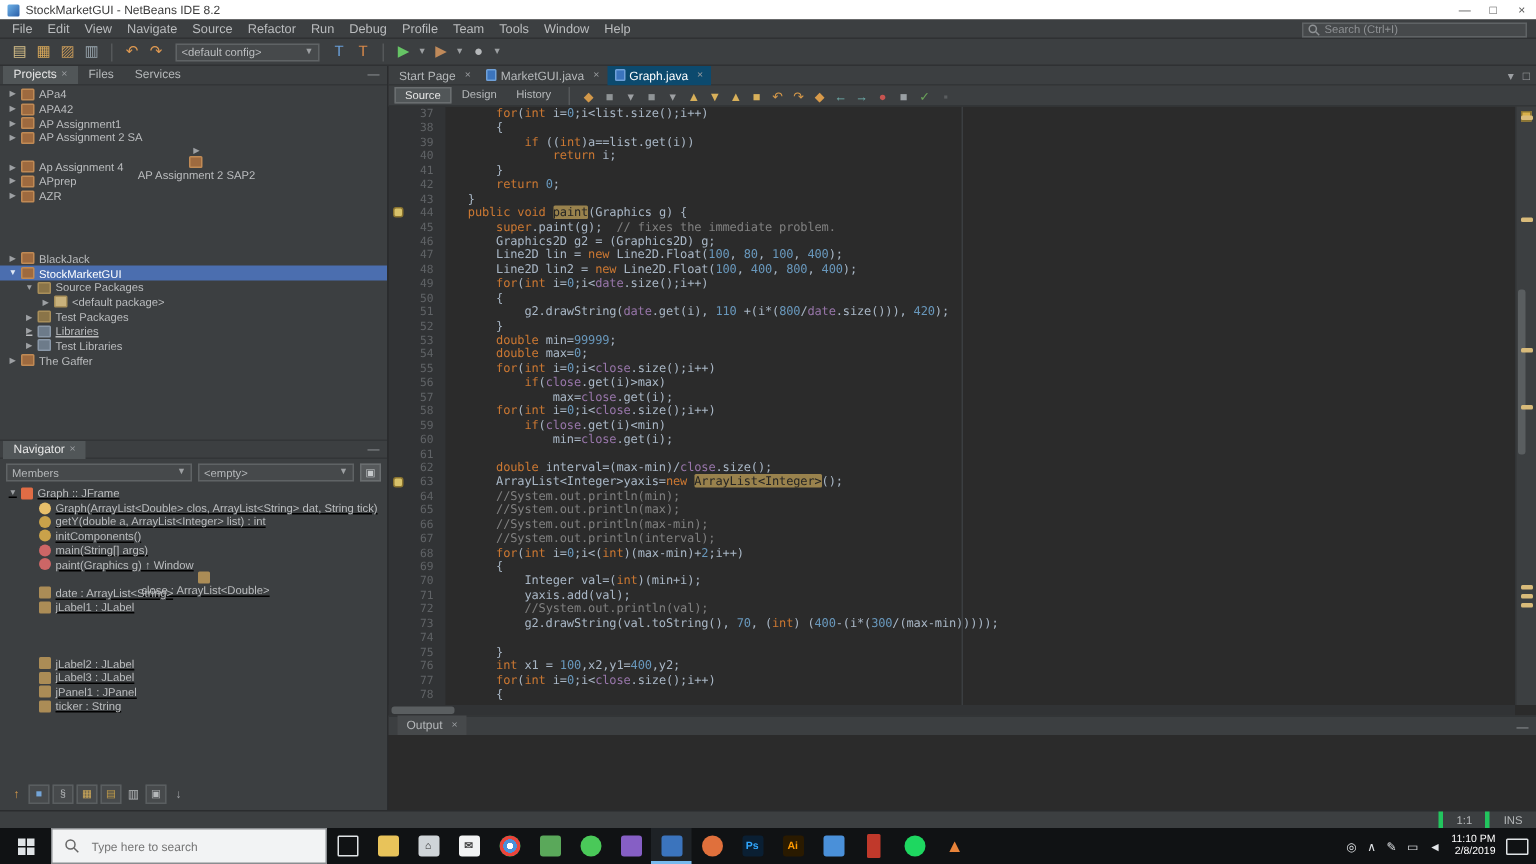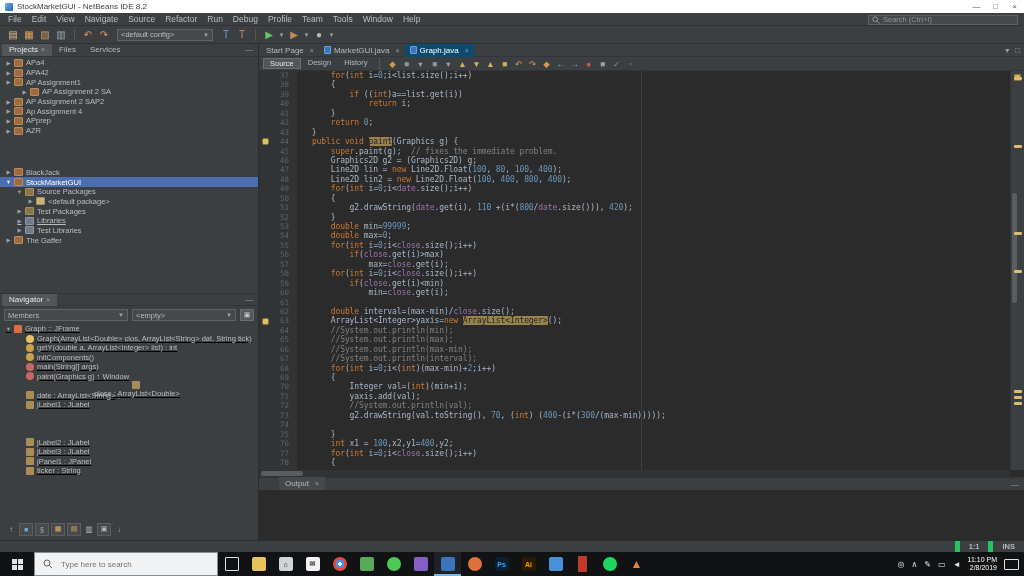--- a/index.html
+++ b/index.html
@@ -115,29 +115,29 @@
   .stripe-top{position:absolute;top:3px;right:3px;width:7px;height:7px;background:#d8b04a;
     border:1px solid #8a7430;}
   .smark{position:absolute;right:2px;width:8px;height:3px;background:#d9bb7a;border-radius:1px;}
   .vthumb{position:absolute;left:1px;width:5px;border-radius:2px;background:#5a5e60;}
 
   .hscroll{position:absolute;top:426px;left:0;right:14px;height:7px;background:#313335;}
   .hthumb{position:absolute;left:2px;top:1px;width:42px;height:5px;background:#5a5e60;border-radius:2px;}
 
   .outheader{position:absolute;top:433px;left:0;right:0;height:13px;background:#3c3f41;
     border-top:1px solid #323537;display:flex;align-items:center;}
-  .otab{margin-left:20px;height:15px;line-height:12px;padding:0 6px;background:#46494b;
+  .otab{margin-left:6px;height:15px;line-height:12px;padding:0 6px;background:#46494b;
     font-size:8px;color:#b5b8ba;display:inline-flex;align-items:center;gap:3px;}
   .outbody{position:absolute;top:446px;left:0;right:0;bottom:0;background:#2b2b2b;}
 
   
   .statusbar{position:absolute;top:540px;left:0;width:1024px;height:12px;background:#3c3f41;
     border-top:1px solid #2a2c2e;display:flex;justify-content:flex-end;align-items:center;}
-  .sseg{padding:0 9px;height:100%;display:flex;align-items:center;border-left:5px solid #22c55e;
-    font-size:7.5px;color:#b5b8ba;font-weight:bold;}
+  .sseg{padding:0 9px;height:100%;display:flex;align-items:center;border-left:3px solid #22c55e;
+    font-size:7.5px;color:#b5b8ba;}
 
   
   .taskbar{position:absolute;top:552px;left:0;width:1024px;height:24px;background:#101214;
     display:flex;align-items:stretch;}
   .start{width:34px;display:flex;align-items:center;justify-content:center;}
   .winlogo{display:grid;grid-template-columns:5px 5px;grid-template-rows:5px 5px;gap:1px;}
   .winlogo i{background:#dfe3e6;}
   .tsearch{width:184px;background:#f2f3f4;border:1px solid #8a8d90;display:flex;align-items:center;
     gap:6px;padding:0 8px;}
   .tsearch input{border:none;background:transparent;outline:none;font-size:8px;color:#5f6368;
@@ -240,26 +240,26 @@
       <div class="trow" style="padding-left: 4px;">
         <span class="arrow">▶</span>
         <span class="ti java-project"></span>
         <span>APA42</span>
       </div>
       <div class="trow" style="padding-left: 4px;">
         <span class="arrow">▶</span>
         <span class="ti java-project"></span>
         <span>AP Assignment1</span>
       </div>
-      <div class="trow" style="padding-left: 20px;">
+      <div class="trow" style="padding-left: 4px;">
         <span class="arrow">▶</span>
         <span class="ti java-project"></span>
         <span>AP Assignment 2 SA</span>
       </div>
-      <div class="trow" style="padding-left: 4px;">
+      <div class="trow" style="padding-left: 4px; flex-direction: column;">
         <span class="arrow">▶</span>
         <span class="ti java-project"></span>
         <span>AP Assignment 2 SAP2</span>
       </div>
       <div class="trow" style="padding-left: 4px;">
         <span class="arrow">▶</span>
         <span class="ti java-project"></span>
         <span>Ap Assignment 4</span>
       </div>
       <div class="trow" style="padding-left: 4px;">

